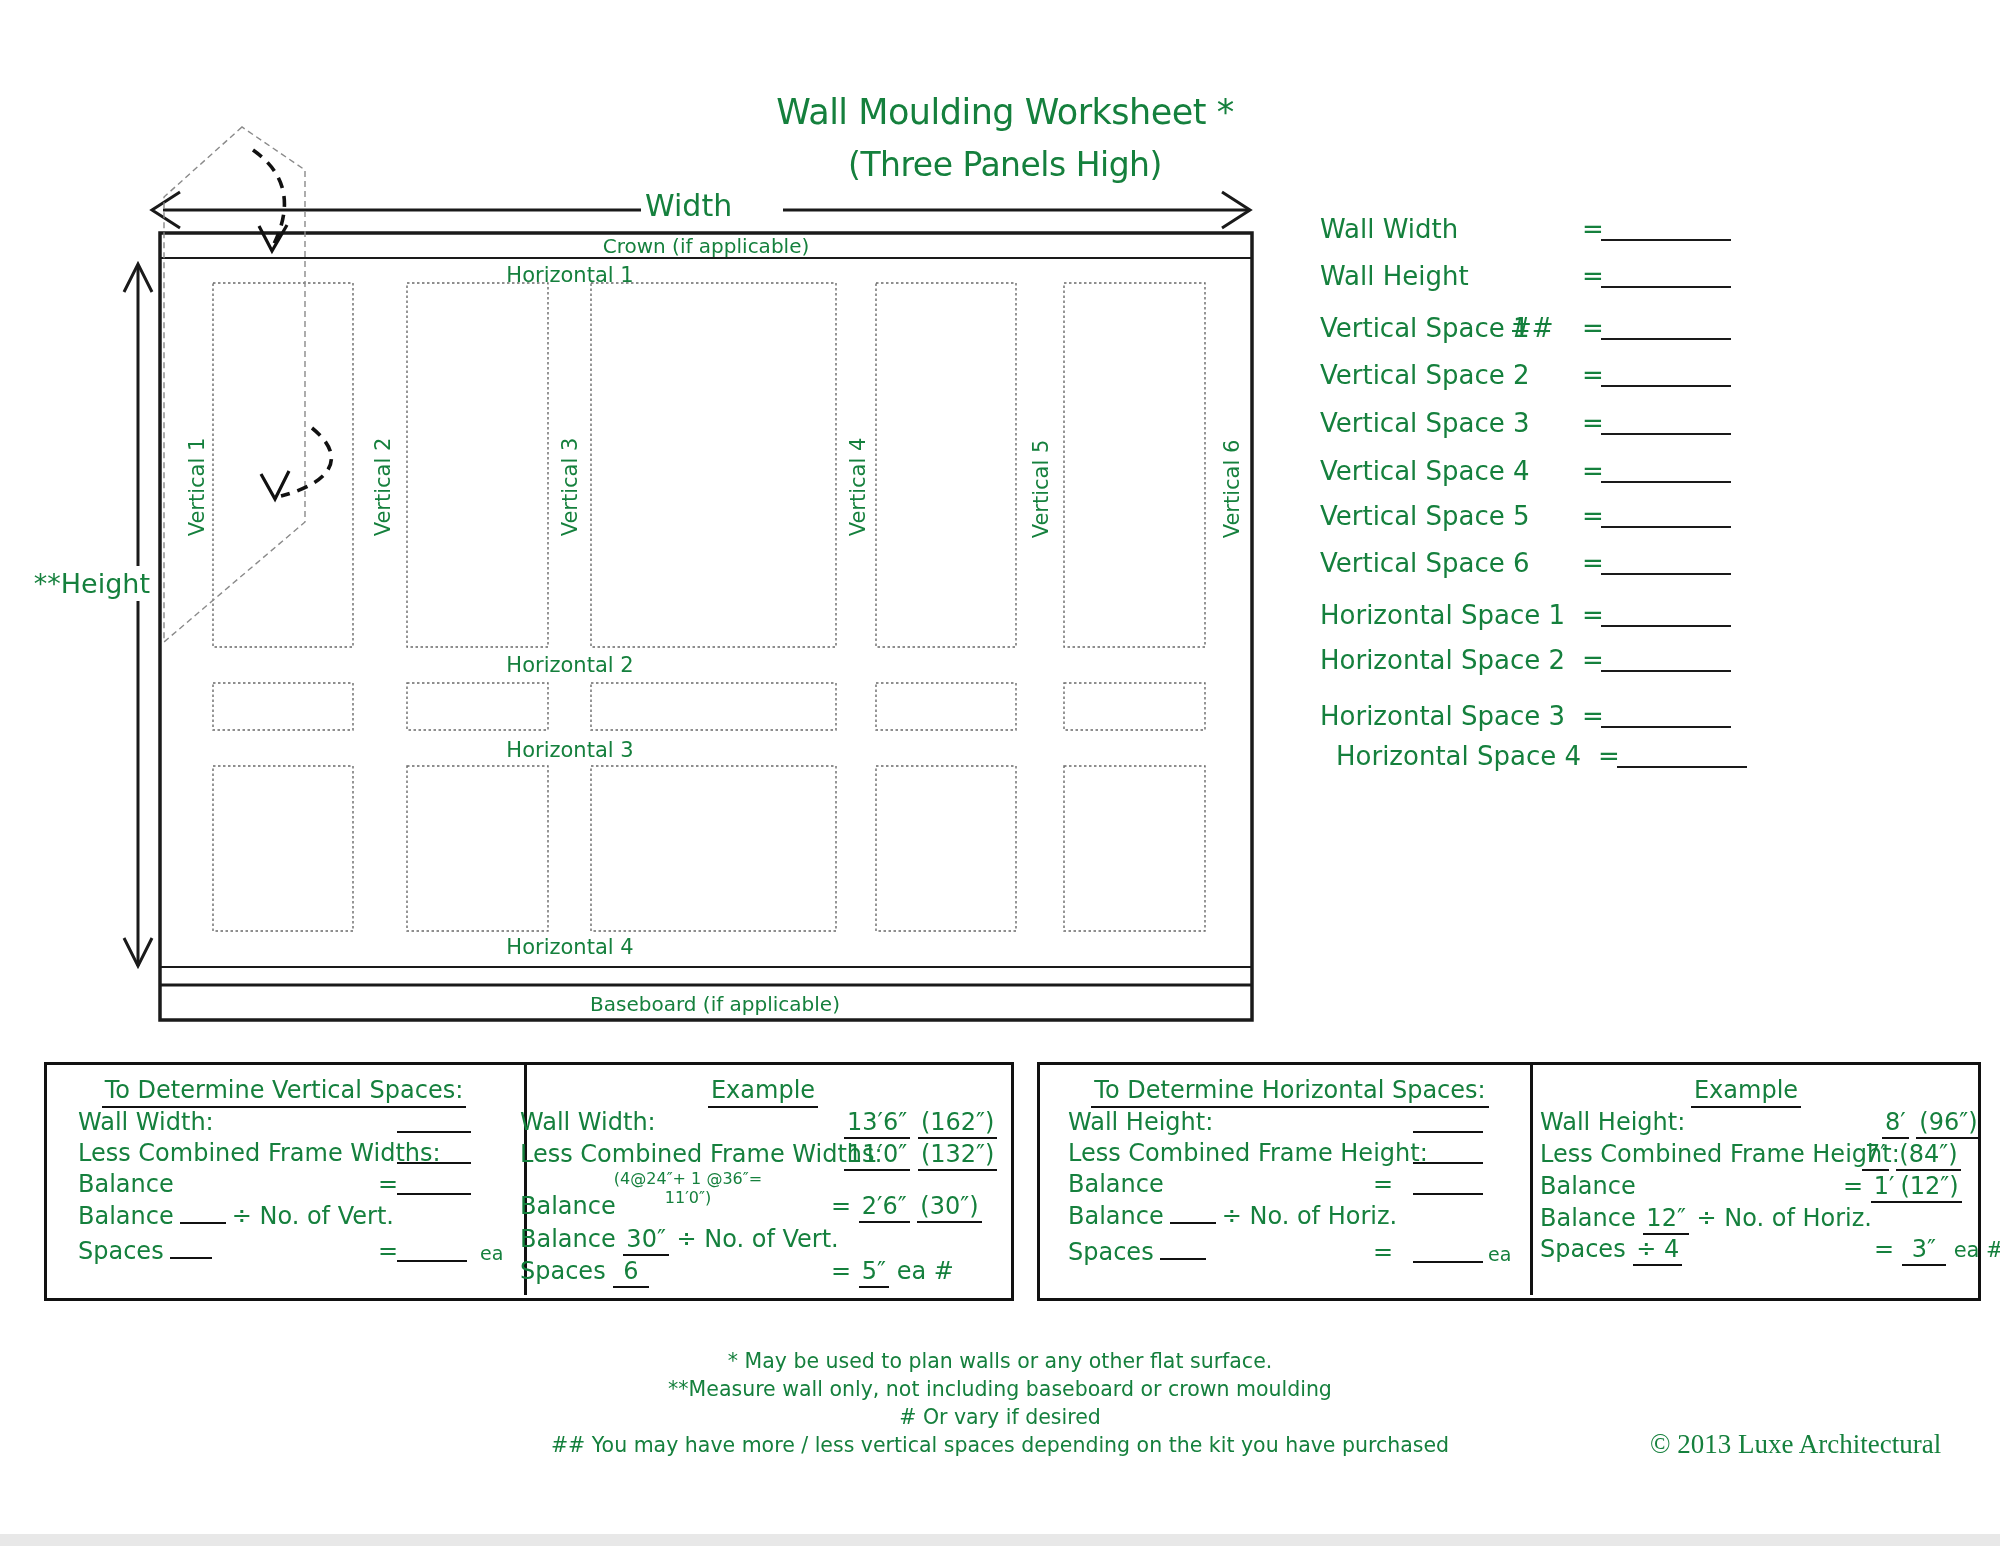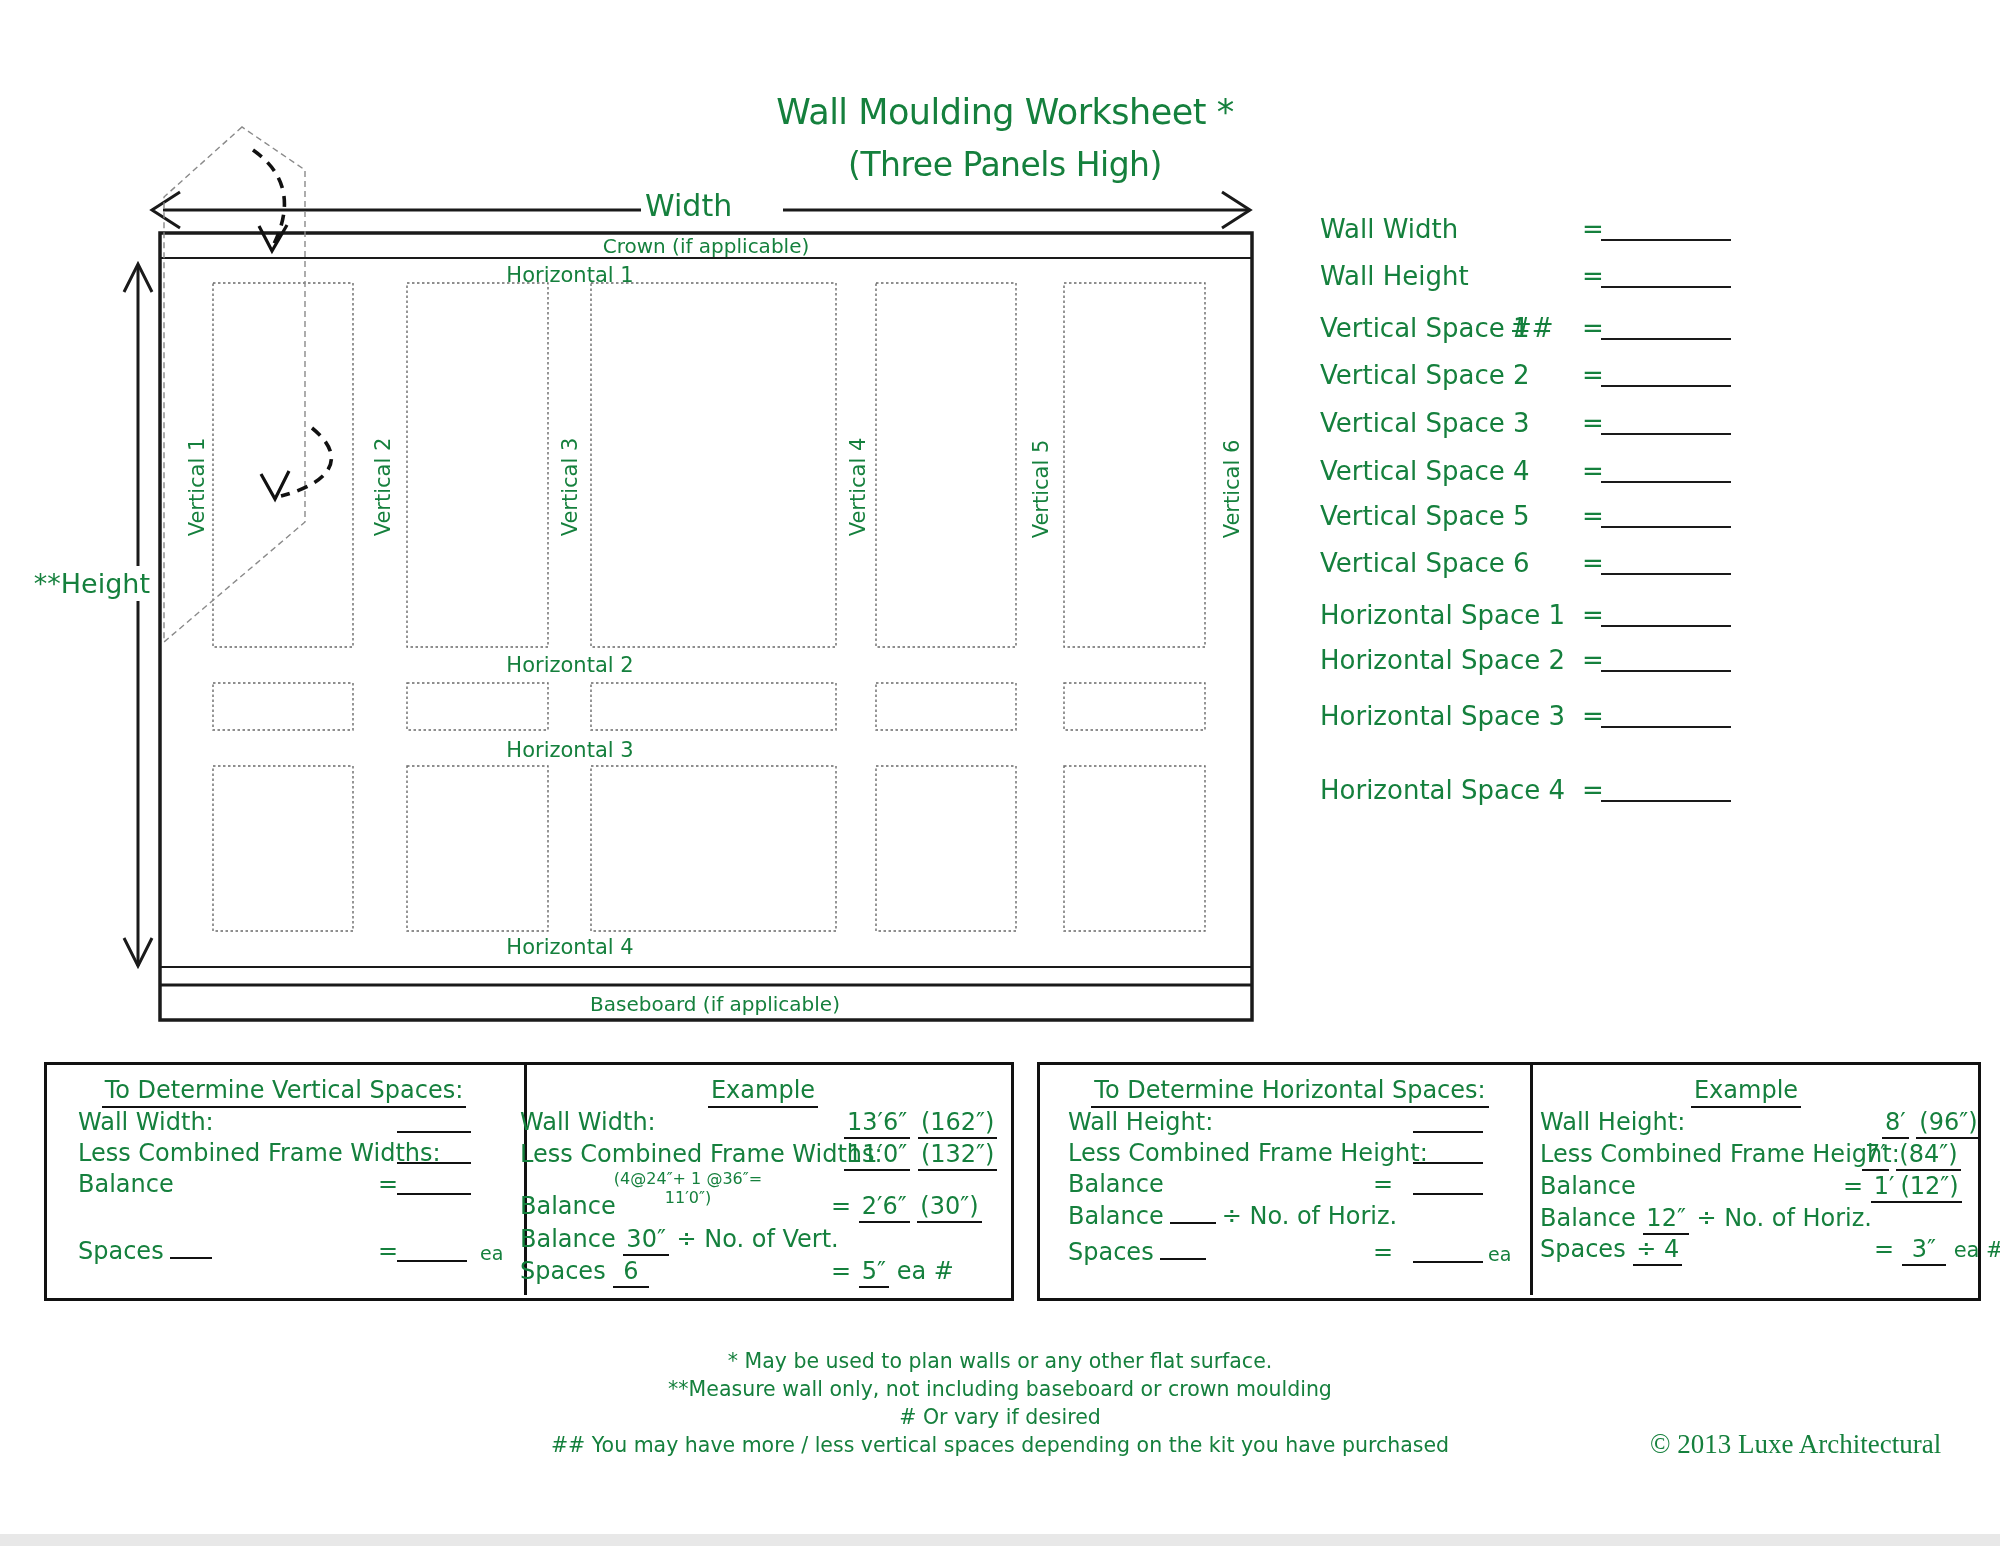--- a/index.html
+++ b/index.html
@@ -129,21 +129,21 @@
       <div class="abs form-row" style="top: 261px;"><span class="fr-lbl">Wall Height</span><span class="fr-mark"></span><span class="fr-eq">=</span><span class="fr-line"></span></div>
       <div class="abs form-row" style="top: 313px;"><span class="fr-lbl">Vertical Space 1</span><span class="fr-mark">##</span><span class="fr-eq">=</span><span class="fr-line"></span></div>
       <div class="abs form-row" style="top: 360px;"><span class="fr-lbl">Vertical Space 2</span><span class="fr-mark"></span><span class="fr-eq">=</span><span class="fr-line"></span></div>
       <div class="abs form-row" style="top: 408px;"><span class="fr-lbl">Vertical Space 3</span><span class="fr-mark"></span><span class="fr-eq">=</span><span class="fr-line"></span></div>
       <div class="abs form-row" style="top: 456px;"><span class="fr-lbl">Vertical Space 4</span><span class="fr-mark"></span><span class="fr-eq">=</span><span class="fr-line"></span></div>
       <div class="abs form-row" style="top: 501px;"><span class="fr-lbl">Vertical Space 5</span><span class="fr-mark"></span><span class="fr-eq">=</span><span class="fr-line"></span></div>
       <div class="abs form-row" style="top: 548px;"><span class="fr-lbl">Vertical Space 6</span><span class="fr-mark"></span><span class="fr-eq">=</span><span class="fr-line"></span></div>
       <div class="abs form-row" style="top: 600px;"><span class="fr-lbl">Horizontal Space 1</span><span class="fr-mark"></span><span class="fr-eq">=</span><span class="fr-line"></span></div>
       <div class="abs form-row" style="top: 645px;"><span class="fr-lbl">Horizontal Space 2</span><span class="fr-mark"></span><span class="fr-eq">=</span><span class="fr-line"></span></div>
       <div class="abs form-row" style="top: 701px;"><span class="fr-lbl">Horizontal Space 3</span><span class="fr-mark"></span><span class="fr-eq">=</span><span class="fr-line"></span></div>
-      <div class="abs form-row" style="top: 775px;"><span class="fr-lbl">Horizontal Space 4</span><span class="fr-mark"></span><span class="fr-eq">=</span><span class="fr-line"></span></div>
+      <div class="abs form-row" style="top: 741px; margin-left: 16px;"><span class="fr-lbl">Horizontal Space 4</span><span class="fr-mark"></span><span class="fr-eq">=</span><span class="fr-line"></span></div>
     </div>
 
   <div class="abs bigbox" style="left:44px;  top:1062px; width:964px; height:233px;"></div>
   <div class="abs vdivider" style="left:524px; top:1062px; height:233px;"></div>
   <div class="abs bigbox" style="left:1037px;top:1062px; width:938px; height:233px;"></div>
   <div class="abs vdivider" style="left:1530px;top:1062px; height:233px;"></div>
 
   <div class="abs bx-title" style="left:84px;top:1076px;width:400px;">
     <span>To Determine Vertical Spaces:</span>
   </div>
@@ -152,20 +152,23 @@
     <span class="bblank" style="left:319px;width:74px;"></span>
   </div>
   <div class="abs bx" style="left:78px;top:1139px;width:430px;">
     <span>Less Combined Frame Widths:</span>
     <span class="bblank" style="left:319px;width:74px;"></span>
   </div>
   <div class="abs bx" style="left:78px;top:1170px;width:430px;">
     <span>Balance</span>
     <span class="beq" style="left:300px;">=</span>
     <span class="bblank" style="left:319px;width:74px;"></span>
+  </div>
+  <div class="abs bx" style="left:78px;top:1202px;width:430px;">
+    <span>Balance</span><span class="iblank" style="width:46px;"></span><span>÷ No. of Vert.</span>
   </div>
   <div class="abs bx" style="left:78px;top:1237px;width:430px;">
     <span>Spaces</span><span class="iblank" style="width:42px;"></span>
     <span class="beq" style="left:300px;">=</span>
     <span class="bblank" style="left:319px;width:70px;"></span>
     <span class="small-ea" style="left:402px;">ea</span>
   </div>
 
   <div class="abs bx-title" style="left:563px;top:1076px;width:400px;">
     <span>Example</span>

